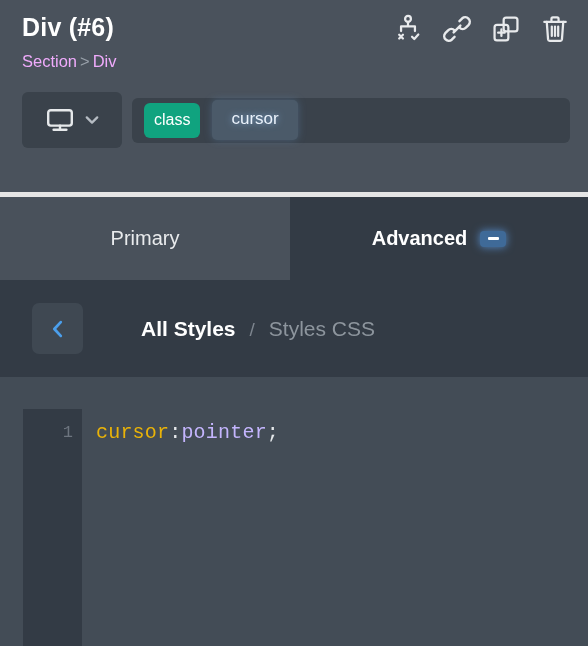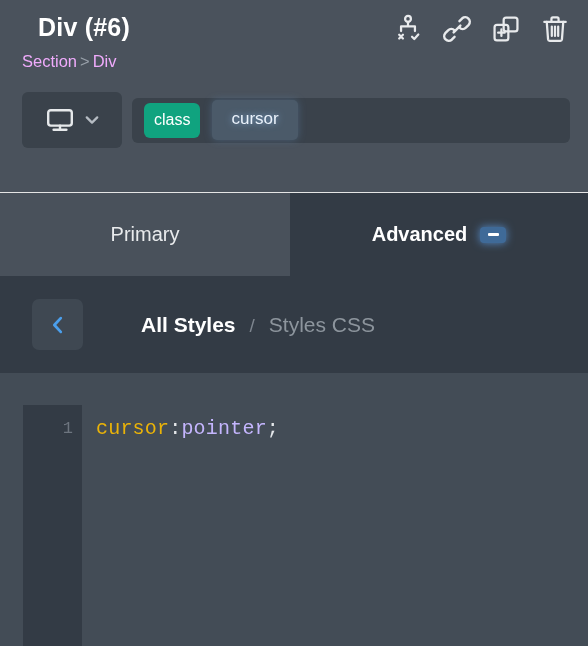--- a/index.html
+++ b/index.html
@@ -21,21 +21,20 @@
     height: 192px;
     background: #4a525c;
     box-sizing: border-box;
     padding: 0;
   }
   .header-top {
     display: flex;
     align-items: flex-end;
     justify-content: space-between;
     padding: 10px 18px 0 22px;
-    margin-left: 16px;
   }
   .page-title {
     font-size: 25px;
     font-weight: bold;
     color: #ffffff;
     letter-spacing: 0.2px;
     line-height: 34px;
     margin: 0;
     white-space: nowrap;
   }
@@ -130,21 +129,21 @@
     white-space: nowrap;
     cursor: pointer;
     text-shadow: 0 0 7px rgba(150,200,255,0.75);
     box-shadow: 0 0 9px rgba(110,160,215,0.30);
   }
 
   
   .tabs {
     display: flex;
     height: 83px;
-    border-top: 1px solid #e5e5e5;
+    border-top: 5px solid #e5e5e5;
   }
   .tab {
     display: flex;
     align-items: center;
     justify-content: center;
     gap: 13px;
     font-size: 20px;
     cursor: pointer;
     box-sizing: border-box;
   }

